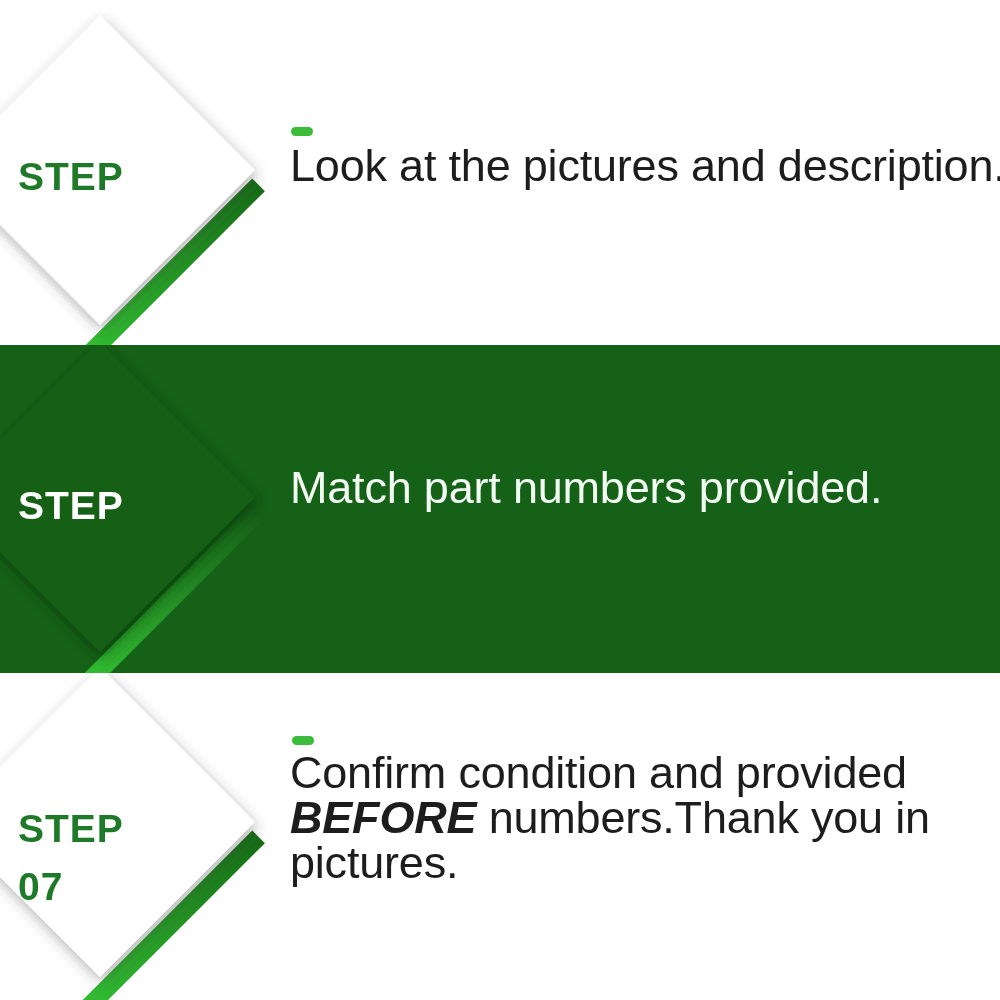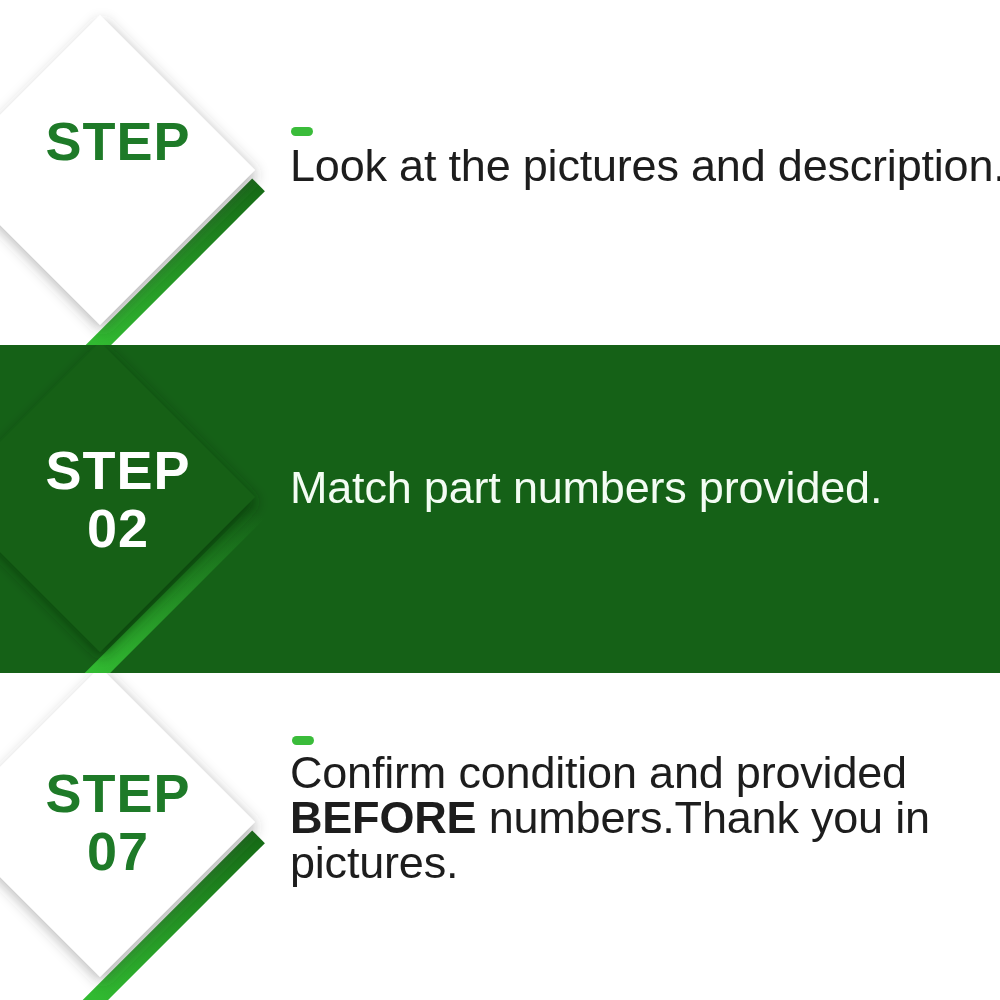--- a/index.html
+++ b/index.html
@@ -16,36 +16,37 @@
   .canvas{
     position:relative;width:1000px;height:1000px;background:#ffffff;
     overflow:hidden;
   }
   .section{position:absolute;left:0;width:1000px;overflow:hidden;}
   #s1{top:0;height:345px;background:#ffffff;}
   #s2{top:345px;height:328px;background:var(--band-green);}
   #s3{top:673px;height:327px;background:#ffffff;}
   .arrow-svg{position:absolute;left:0;top:0;display:block;}
   .step-label{
-    position:absolute;left:18px;width:200px;text-align:center;
-    font-weight:700;font-size:54px;line-height:58px;letter-spacing:1px;
+    position:absolute;left:18px;width:200px;text-align:left;
+    font-weight:700;font-size:39px;line-height:58px;letter-spacing:1px;
     color:var(--step-green);
+    margin-top:36px;
   }
   #s1 .step-label{top:112px;}
   #s2 .step-label{top:96px;color:#ffffff;}
   #s3 .step-label{top:91px;}
   .body-text{
     position:absolute;left:290px;font-size:45px;line-height:45px;
     color:var(--body-text);letter-spacing:-0.2px;white-space:nowrap;
     font-weight:400;
   }
   #s1 .body-text{top:143px;}
   #s2 .body-text{top:120px;color:var(--band-text);text-align:center;}
   #s3 .body-text{top:77px;}
-  .bold-seg{font-weight:700;}
+  .bold-seg{font-weight:700;font-style:italic;}
   .dash{
     position:absolute;width:22px;height:9px;border-radius:5px;
     background:var(--dash-green);
   }
   #s1 .dash{left:291px;top:127px;}
   #s3 .dash{left:292px;top:63px;}
   .diamond-white{fill:#ffffff;}
   .diamond-green{fill:var(--band-green,#156117);}
 </style>
 </head>
@@ -83,21 +84,20 @@
         </linearGradient>
         <filter id="shadow2" x="-40%" y="-40%" width="180%" height="180%">
           <feDropShadow dx="2" dy="5" stdDeviation="7" flood-color="#002600" flood-opacity="0.55"></feDropShadow>
         </filter>
       </defs>
       <polygon points="252.2,160.5 264.9,173.2 110.1,328 84.7,328" fill="url(#grad2)"></polygon>
       <polygon class="diamond-green" points="100,-3 255,152 100,307 -55,152" filter="url(#shadow2)"></polygon>
     </svg>
     <div class="step-label">
       <div>STEP</div>
-      <div>02</div>
     </div>
     <div class="body-text">Match part numbers provided.</div>
   </div>
 
   <div class="section" id="s3">
     <svg class="arrow-svg" width="300" height="327" viewBox="0 0 300 327" aria-hidden="true">
       <defs>
         <linearGradient id="grad3" gradientUnits="userSpaceOnUse" x1="252" y1="158" x2="95" y2="327">
           <stop offset="0" style="stop-color:var(--ribbon-dark,#166c16)"></stop>
           <stop offset="1" style="stop-color:var(--ribbon-bright,#31ba31)"></stop>

